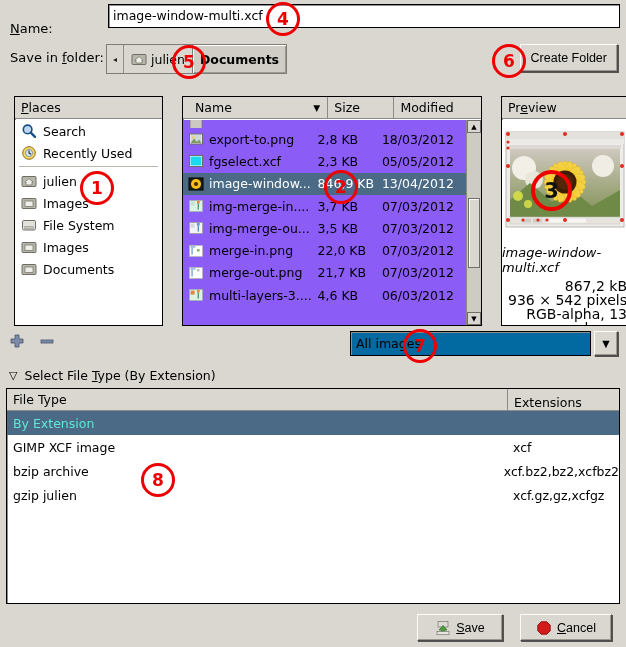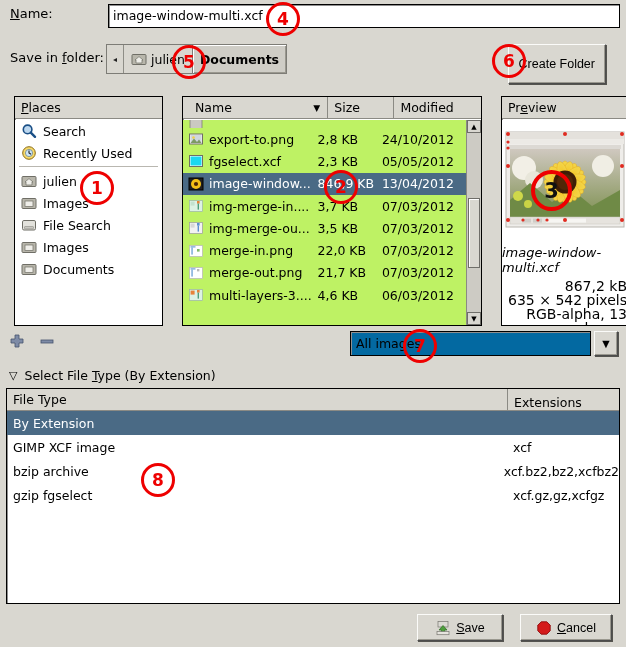--- a/index.html
+++ b/index.html
@@ -24,21 +24,21 @@
     border-top-color:#fbfbf9;border-left-color:#fbfbf9;
     box-shadow:inset -1px -1px 0 #9a988f, 1px 1px 0 #55544f;
     padding:3px 9px;font-size:12.5px;box-sizing:border-box;
     display:inline-flex;align-items:center;justify-content:center;gap:5px;
     cursor:default;
   }
   .underline{text-decoration:underline;}
 
   
   .row-name{position:absolute;left:0;top:0;width:626px;height:32px;}
-  .lbl-name{position:absolute;left:10px;top:6px;font-size:13px;}
+  .lbl-name{position:absolute;left:10px;top:21px;font-size:13px;}
   .name-entry{position:absolute;left:108px;top:4px;width:512px;height:24px;}
 
   
   .row-folder{position:absolute;left:0;top:38px;width:626px;height:40px;padding-left:25px;}
   .lbl-folder{position:absolute;left:10px;top:12px;font-size:13px;}
   .crumb-wrap{
     position:absolute;left:106px;top:44px;height:28px;display:flex;align-items:stretch;
     border:1px solid #7d7c76;background:#d9d7d0;
   }
   .crumb-arrow{
@@ -47,21 +47,21 @@
   }
   .crumb{
     display:flex;align-items:center;gap:4px;padding:0 7px;
     background:#d9d7d0;font-size:12.5px;white-space:nowrap;
   }
   .crumb.active{
     background:#cfcdc6;font-weight:bold;
     box-shadow:inset 1px 1px 0 #fff, inset -1px -1px 0 #9a988f;
     border-left:1px solid #7d7c76;
   }
-  .btn-createfolder{position:absolute;right:20px;top:44px;height:40px;padding:8px 10px;}
+  .btn-createfolder{position:absolute;right:8px;top:44px;height:28px;padding:8px 10px;}
 
   
   .panes{position:absolute;left:6px;top:96px;width:614px;height:230px;display:flex;gap:19px;padding-left:8px;}
 
   .pane{
     background:#fff;border:1px solid #000;
     box-shadow:inset 1px 1px 0 #8f8f8f;
     box-sizing:border-box;position:relative;overflow:hidden;
   }
   .pane-places{width:149px;}
@@ -86,21 +86,21 @@
     height:22px;display:flex;align-items:center;gap:6px;padding-left:6px;
     font-size:12.5px;cursor:default;
   }
   .sep{height:1px;background:#b9b7b0;margin:2px 4px 3px 4px;}
 
   
   .ico{width:16px;height:16px;display:inline-block;flex:none;position:relative;}
   .ico svg{display:block;}
 
   
-  .files-body{position:absolute;top:23px;left:0;right:14px;bottom:0;background:#bef264;overflow:hidden;}
+  .files-body{position:absolute;top:23px;left:0;right:14px;bottom:0;background:#8b5cf6;overflow:hidden;}
   .frow{
     height:22.3px;display:flex;align-items:center;font-size:12.5px;
     cursor:default;white-space:nowrap;
   }
   .frow .c-name{width:142px;display:flex;align-items:center;gap:5px;padding-left:5px;box-sizing:border-box;overflow:hidden;}
   .frow .c-size{width:68px;box-sizing:border-box;}
   .frow .c-mod{width:90px;box-sizing:border-box;}
   .frow.sel{background:#4a6a85;color:#fff;}
   .frow.partial{height:8px;overflow:hidden;}
 
@@ -141,21 +141,21 @@
 
   
   .ft-wrap{position:absolute;left:6px;top:388px;width:614px;height:216px;
     background:#fff;border:1px solid #000;box-shadow:inset 1px 1px 0 #8f8f8f;box-sizing:border-box;overflow:hidden;}
   .ft-head{height:21px;background:#d9d7d0;border-bottom:1px solid #8b8a84;display:flex;font-size:12.5px;}
   .ft-head .h{display:flex;align-items:center;padding-left:6px;box-sizing:border-box;}
   .ft-head .h.second{border-left:1px solid #8b8a84;align-items:flex-end;}
   .ft-row{height:24px;display:flex;align-items:center;font-size:12.5px;cursor:default;}
   .ft-row .t{width:500px;padding-left:6px;box-sizing:border-box;}
   .ft-row .e{padding-left:6px;box-sizing:border-box;}
-  .ft-row.sel{background:#4a6a85;color:#ffffff;}
+  .ft-row.sel{background:#4a6a85;color:#5eead4;}
 
   
   .footer{position:absolute;left:0;bottom:0;width:626px;height:42px;}
   .btn-save{position:absolute;right:123px;top:9px;width:86px;height:27px;}
   .btn-cancel{position:absolute;right:14px;top:9px;width:92px;height:27px;}
 
   
   .mark{
     position:absolute;border:3px solid #ee0000;border-radius:50%;
     color:#ee0000;font-weight:bold;display:flex;align-items:center;justify-content:center;
@@ -248,21 +248,21 @@
           <span>Images</span>
         </div>
 
         <div class="place">
           <span class="ico">
             <svg width="16" height="16" viewBox="0 0 16 16">
               <rect x="1.5" y="3.5" width="13" height="9.5" rx="1.4" fill="#e3e2dc" stroke="#6f6e66"></rect>
               <rect x="3.5" y="9.5" width="9" height="2.3" rx="0.6" fill="#c9c8c1" stroke="#8b8a83" stroke-width="0.6"></rect>
             </svg>
           </span>
-          <span>File Search</span>
+          <span>File System</span>
         </div>
 
         <div class="place">
           <span class="ico">
             <svg width="16" height="16" viewBox="0 0 16 16">
               <rect x="1" y="3.5" width="14" height="10" rx="1" fill="#b8b6ab" stroke="#6f6e66"></rect>
               <rect x="4" y="6" width="8" height="5.5" fill="#efeee9" stroke="#6f6e66" stroke-width="0.7"></rect>
             </svg>
           </span>
           <span>Images</span>
@@ -312,21 +312,21 @@
               <svg width="16" height="16" viewBox="0 0 16 16">
                 <rect x="1.5" y="3" width="13" height="10" fill="#f3f2ee" stroke="#6f6e66"></rect>
                 <rect x="2.5" y="4" width="11" height="8" fill="#cfd8df"></rect>
                 <circle cx="5.5" cy="6.5" r="1.3" fill="#f2d14a"></circle>
                 <path d="M2.5 12 L6 7.6 L9 11 L11 8.6 L13.5 12 Z" fill="#7d9a63"></path>
               </svg>
             </span>
             <span>export-to.png</span>
           </div>
           <div class="c-size">2,8 KB</div>
-          <div class="c-mod">24/10/2012</div>
+          <div class="c-mod">18/03/2012</div>
         </div>
 
         <div class="frow">
           <div class="c-name">
             <span class="ico">
               <svg width="16" height="16" viewBox="0 0 16 16">
                 <rect x="1.5" y="2.5" width="13" height="11" fill="#ffffff" stroke="#6f6e66"></rect>
                 <rect x="2.5" y="3.5" width="11" height="9" fill="#1ad9f0"></rect>
               </svg>
             </span>
@@ -509,21 +509,21 @@
                 <circle cx="8" cy="20" r="1.6"></circle>
               <circle cx="23" cy="92" r="1.6"></circle>
                 <circle cx="38" cy="92" r="1.6"></circle>
                 <circle cx="47" cy="92" r="1.6"></circle>
             </g>
           </svg>
         </div>
         <div class="pv-name">image-window-multi.xcf</div>
         <div class="pv-meta">
           <div>867,2 kB</div>
-          <div>635 × 542 pixels</div>
+          <div>936 × 542 pixels</div>
           <div>RGB-alpha, 13 layers</div>
         </div>
       </div>
     </div>
   </div>
 
   <div class="bm-row">
     <span>
       <svg width="14" height="14" viewBox="0 0 14 14">
         <path d="M5 1 h4 v4 h4 v4 h-4 v4 h-4 v-4 h-4 v-4 h4 z" fill="#7e8ba6" stroke="#47536d" stroke-width="0.8"></path>
@@ -562,21 +562,21 @@
     </div>
     <div class="ft-row">
       <div class="t">GIMP XCF image</div>
       <div class="e">xcf</div>
     </div>
     <div class="ft-row">
       <div class="t">bzip archive</div>
       <div class="e">xcf.bz2,bz2,xcfbz2</div>
     </div>
     <div class="ft-row">
-      <div class="t">gzip fgselect</div>
+      <div class="t">gzip julien</div>
       <div class="e">xcf.gz,gz,xcfgz</div>
     </div>
   </div>
 
   <div class="footer">
     <button class="btn btn-save">
       <span class="ico">
         <svg width="16" height="16" viewBox="0 0 16 16">
           <rect x="3" y="1.5" width="10" height="5.5" fill="#dcdad4" stroke="#77766f" stroke-width="0.7"></rect>
           <path d="M8 5.5 L12 10 L9.6 10 L9.6 12 L6.4 12 L6.4 10 L4 10 Z" fill="#4f9e3d" stroke="#2d6b22" stroke-width="0.7"></path>

